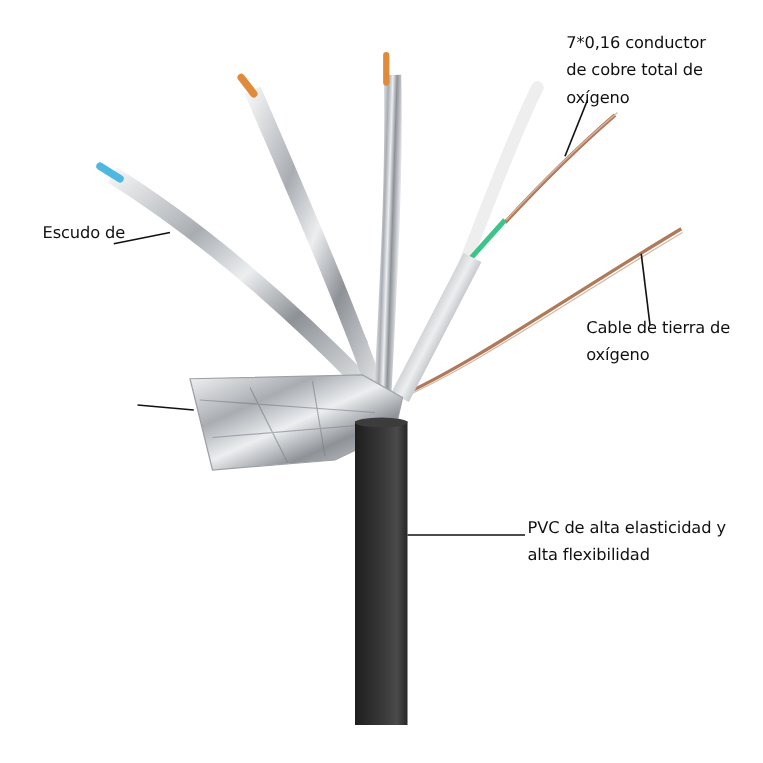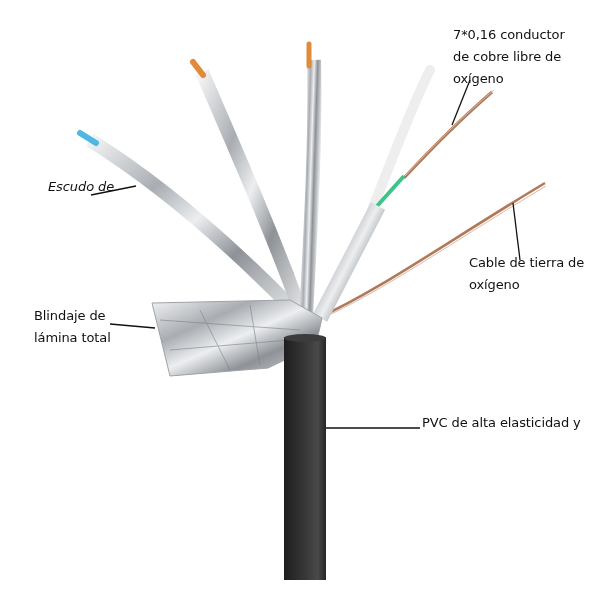--- a/index.html
+++ b/index.html
@@ -76,34 +76,31 @@
       <line x1="470" y1="80" x2="452" y2="125"></line>
       <line x1="91" y1="195" x2="136" y2="186"></line>
       <line x1="520" y1="260" x2="513" y2="203"></line>
       <line x1="110" y1="324" x2="155" y2="328"></line>
       <line x1="326" y1="428" x2="420" y2="428"></line>
     </g>
   </svg>
 
   <div class="label" style="left:453px; top:24px;">
     <div>7*0,16 conductor</div>
-    <div>de cobre libre de</div>
+    <div>de cobre total de</div>
     <div>oxígeno</div>
   </div>
 
-  <div class="label" style="left:48px; top:176px;font-style:italic;">
+  <div class="label" style="left:34px; top:176px;">
     <div>Escudo de</div>
   </div>
 
   <div class="label" style="left:469px; top:252px;">
     <div>Cable de tierra de</div>
     <div>oxígeno</div>
   </div>
 
-  <div class="label" style="left:34px; top:305px;">
-    <div>Blindaje de</div>
-    <div>lámina total</div>
-  </div>
 
   <div class="label" style="left:422px; top:412px;">
     <div>PVC de alta elasticidad y</div>
+    <div>alta flexibilidad</div>
   </div>
 </div>
 
 </body></html>

